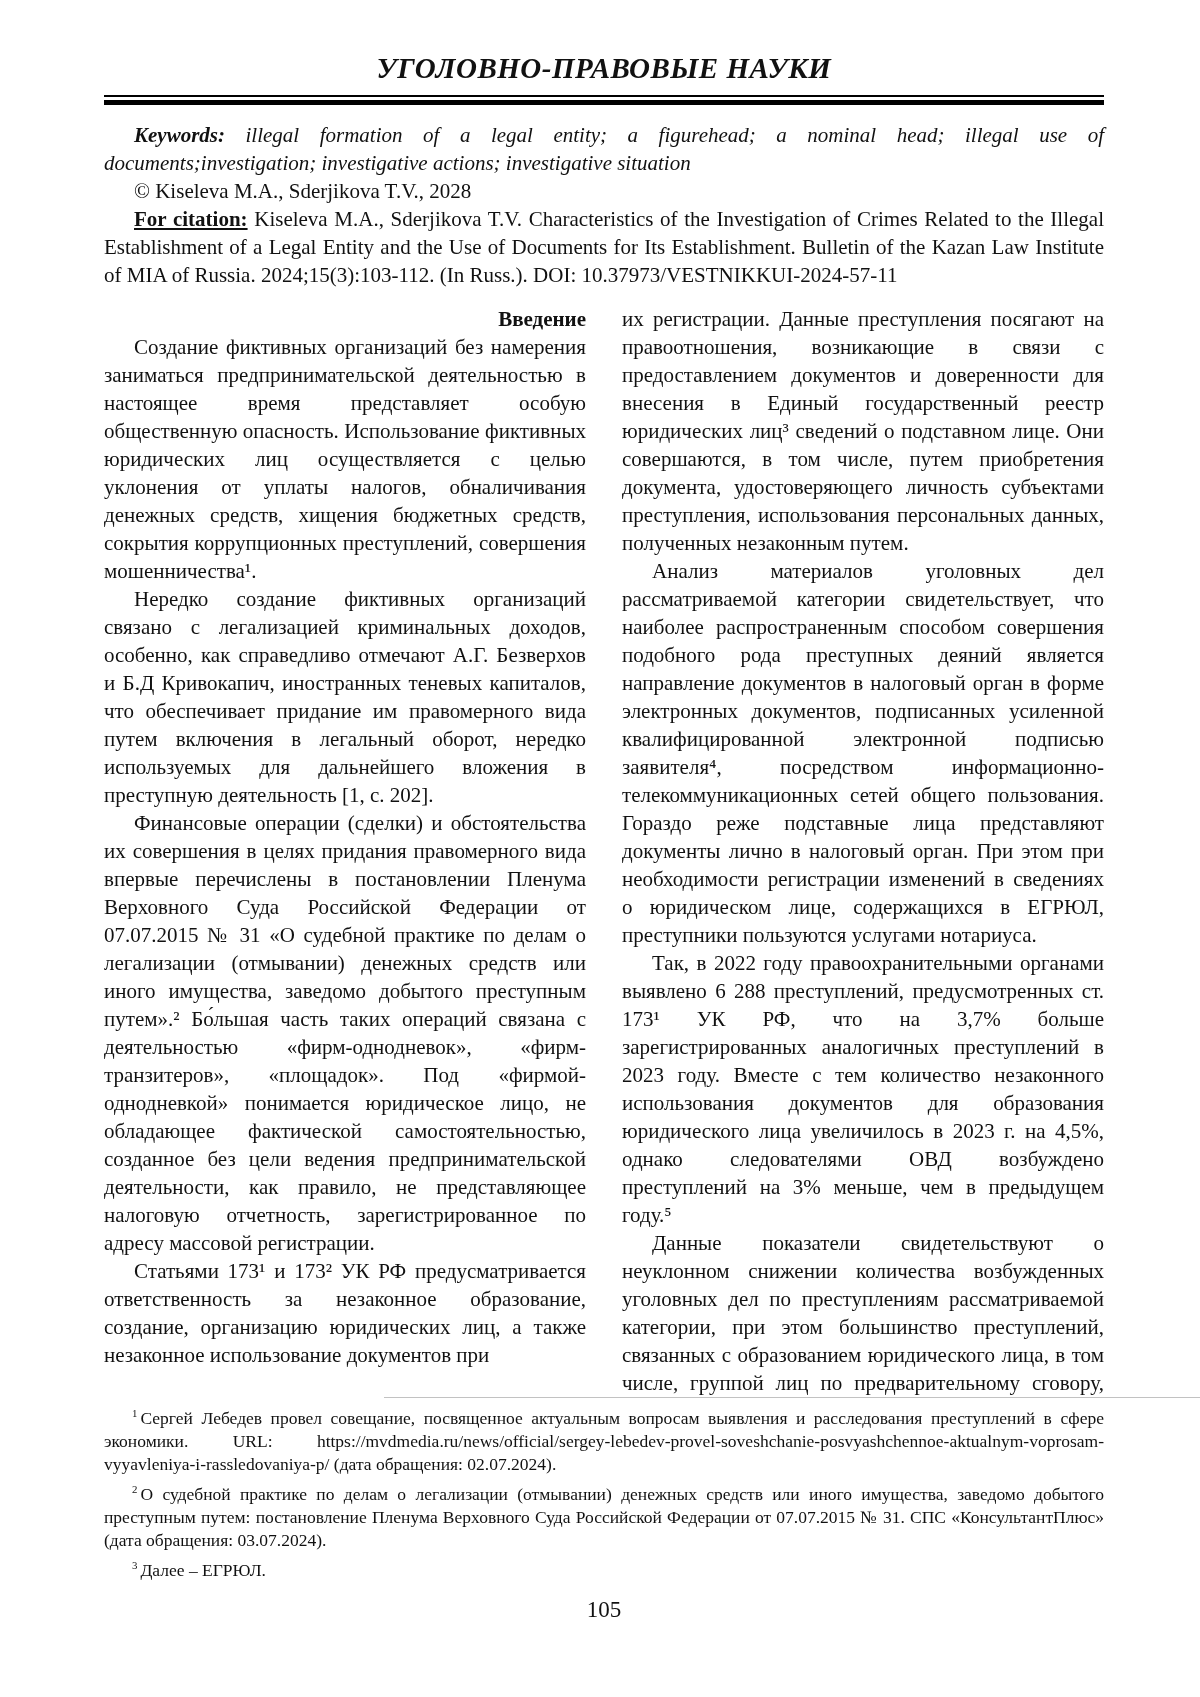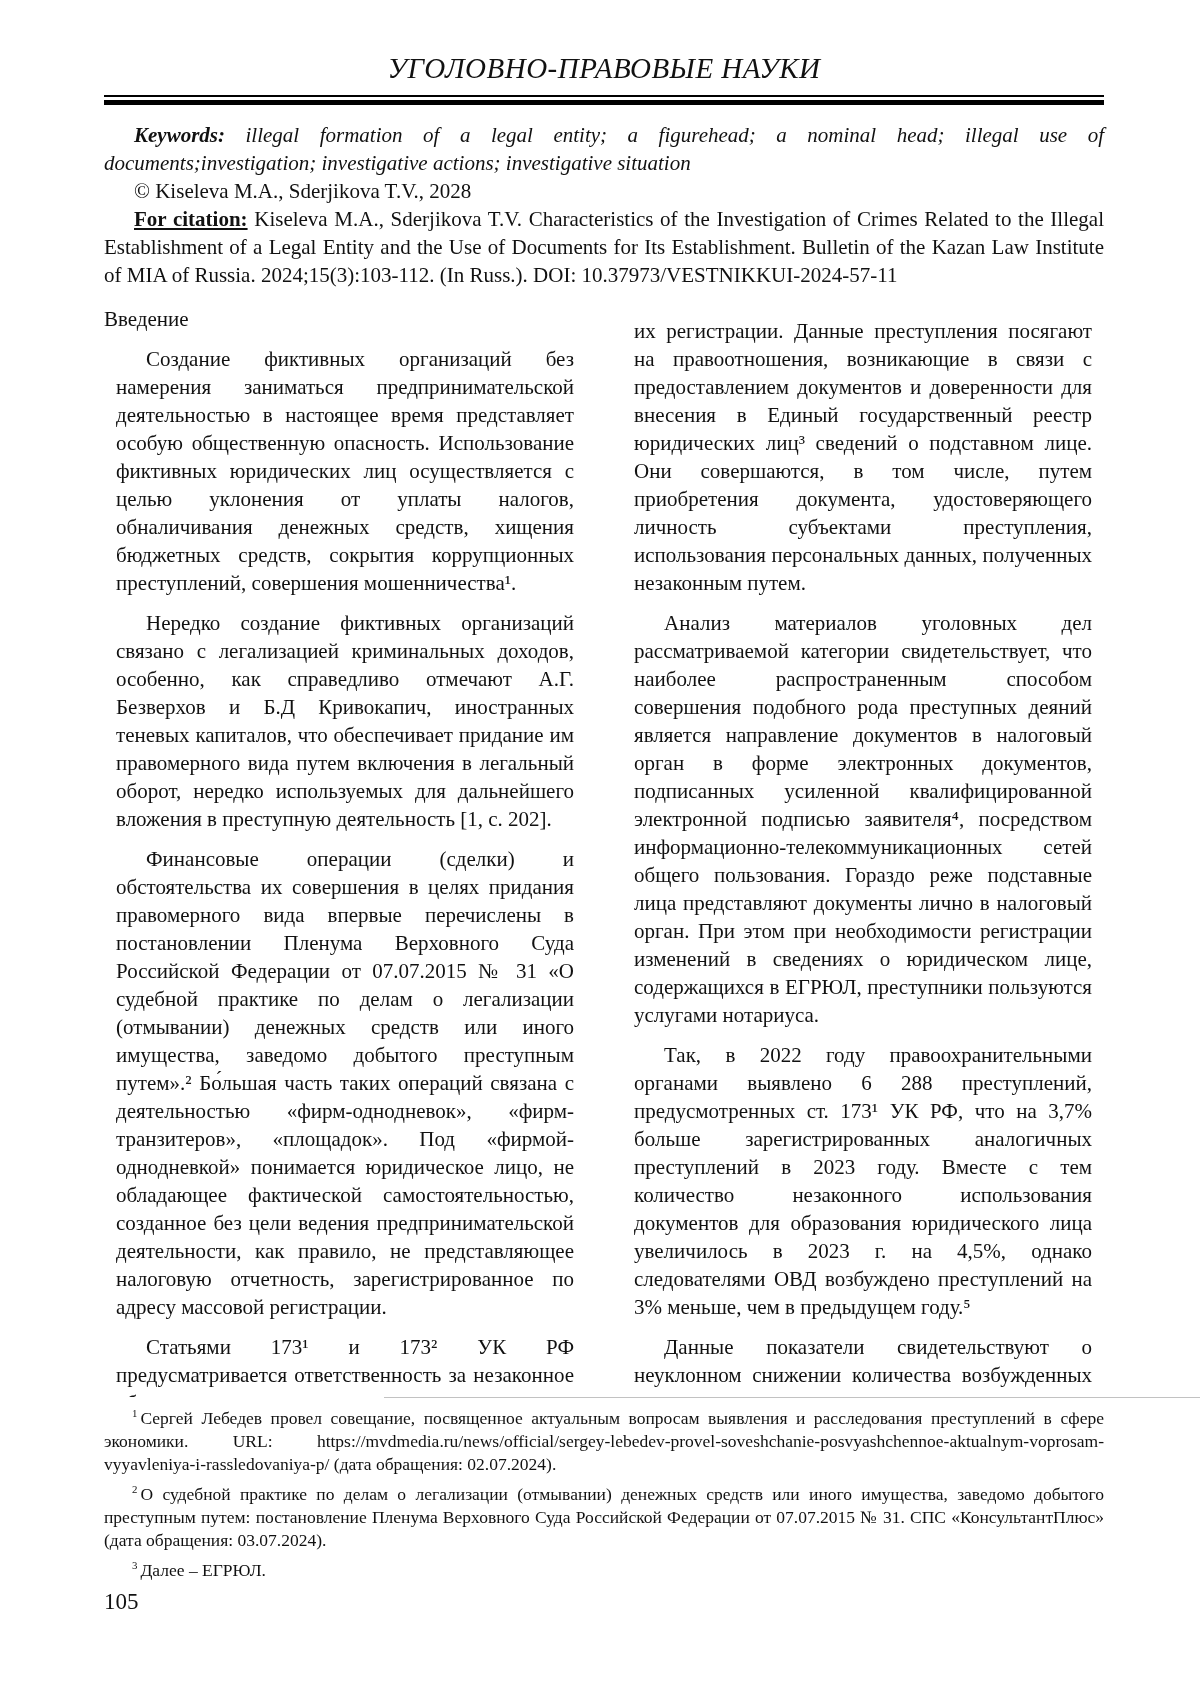--- a/index.html
+++ b/index.html
@@ -11,21 +11,21 @@
   }
   .page {
     box-sizing: border-box;
     width: 1200px; height: 1697px;
     padding: 52px 96px 0 104px;
   }
   
   .journal-header {
     text-align: center;
     font-size: 29px;
-    font-weight: normal;
+    font-weight: bold;
     font-style: italic;
     letter-spacing: 0.5px;
     margin: 0 0 10px 0;
   }
   .rule-thin  { height: 2px; background: #000; }
   .rule-thick { height: 5px; background: #000; margin-top: 3px; }
 
   
   .front { margin-top: 16px; font-size: 21px; line-height: 28px; }
   .front p { margin: 0; text-align: justify; text-indent: 30px; }
@@ -38,43 +38,43 @@
     gap: 36px;
     margin-top: 16px;
     height: 1092px;
     overflow: hidden;
     font-size: 21px;
     line-height: 28px;
   }
   .col { width: 482px; }
   .col h2 {
     font-size: 21px;
-    font-weight: normal;
-    text-align: left;
+    font-weight: bold;
+    text-align: right;
     margin: 0;
     line-height: 28px;
   }
-  .col p { margin: 12px; text-align: justify; text-indent: 30px; }
+  .col p { margin: 0; text-align: justify; text-indent: 30px; }
   .col p.noindent { text-indent: 0; }
 
   
   .fn-separator {
     height: 1px;
     background: #c2c2c2;
     margin-left: 280px;
     margin-right: -96px;
   }
   .footnotes { margin-top: 9px; font-size: 17.5px; line-height: 23px; }
   .footnotes p { margin: 0 0 7px 0; text-align: justify; text-indent: 28px; }
   .footnotes sup { font-size: 0.62em; line-height: 0; margin-right: 3px; }
 
   .page-number {
-    text-align: left;
+    text-align: center;
     font-size: 23px;
-    margin-top: 7px;
+    margin-top: 15px;
   }
 </style>
 </head>
 <body>
 
 <div class="page">
 
   <h1 class="journal-header">УГОЛОВНО-ПРАВОВЫЕ НАУКИ</h1>
 
   <div>

